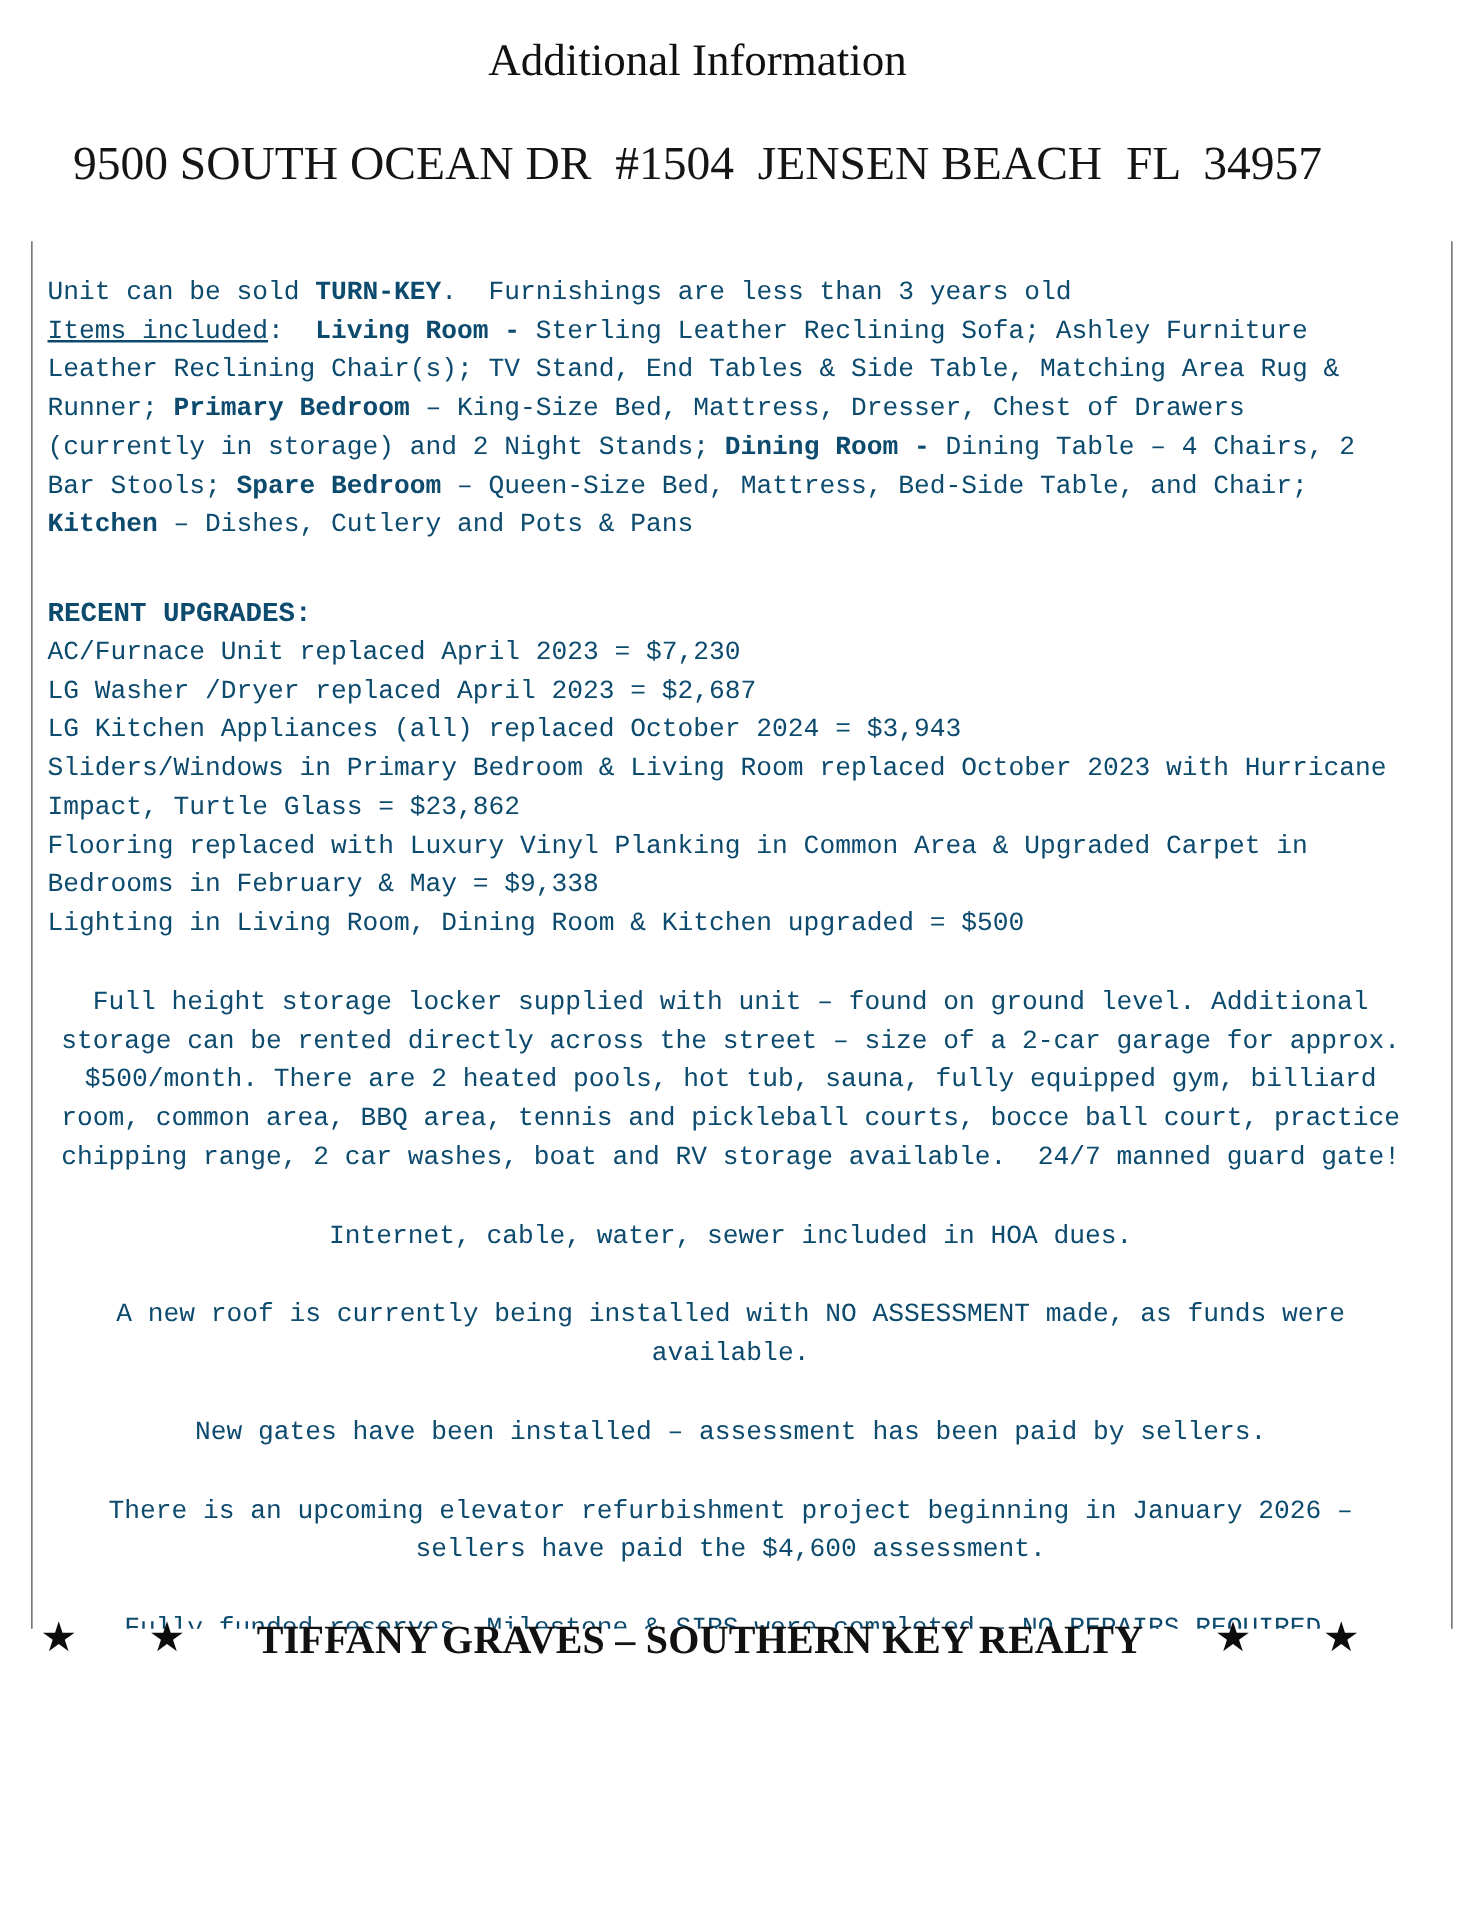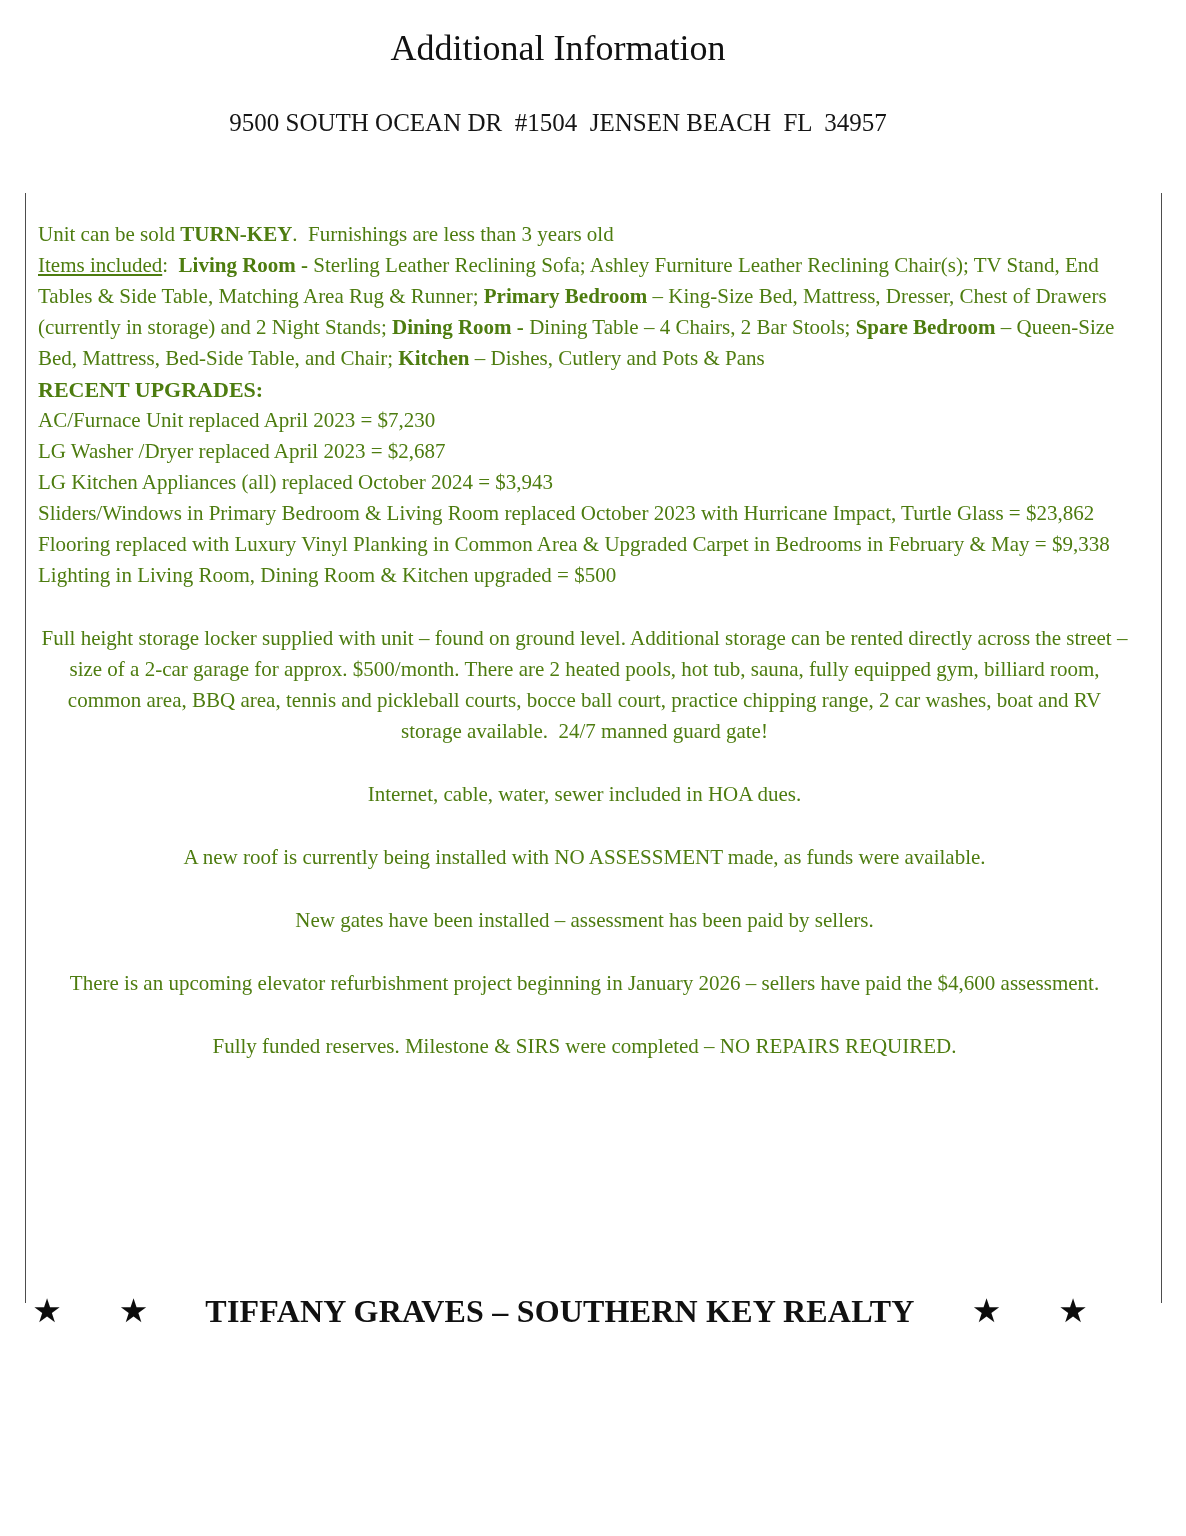--- a/index.html
+++ b/index.html
@@ -22,21 +22,21 @@
     text-align: center;
   }
   .title {
     font-size: 36px;
     font-weight: 400;
     margin: 28px 0 0 0;
     line-height: 1.15;
     color: #111;
   }
   .address {
-    font-size: 25px;
+    font-size: 38px;
     margin-top: 40px;
     white-space: pre-wrap;
     color: #151515;
   }
 
   
   .content-box {
     position: absolute;
     left: 25px;
     top: 193px;
@@ -46,26 +46,27 @@
     border-left: 1px solid #4d4d4d;
     border-right: 1px solid #4d4d4d;
     padding: 26px 30px 0 12px;
     overflow: hidden;
   }
   .blk {
     margin: 0;
     font-size: 21px;
     line-height: 31px;
     white-space: pre-wrap;
-    color: #4d7c0f;
+    color: #0c4a6e;
+    font-family: Liberation Mono, monospace;
   }
   .blk.sp-none   { margin-top: 0; }
   .blk.sp-small  { }
   .blk.sp-blank  { margin-top: 32px; text-align: center; }
-  .blk.sp-xlarge { }
+  .blk.sp-xlarge { margin-top: 40px; }
   .blk.heading   { font-size: 22px; }
   .blk strong    { font-weight: 700; }
   .blk .u        { text-decoration: underline; }
 
   
   .doc-footer {
     position: absolute;
     top: 1293px;
     left: 0;
     width: 1120px;

